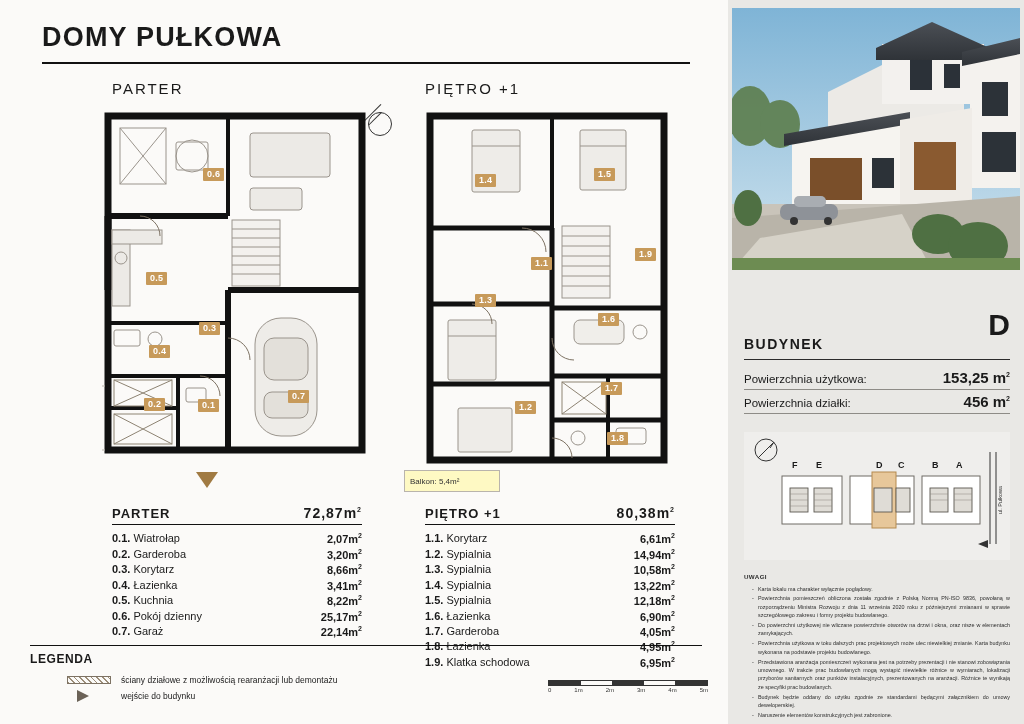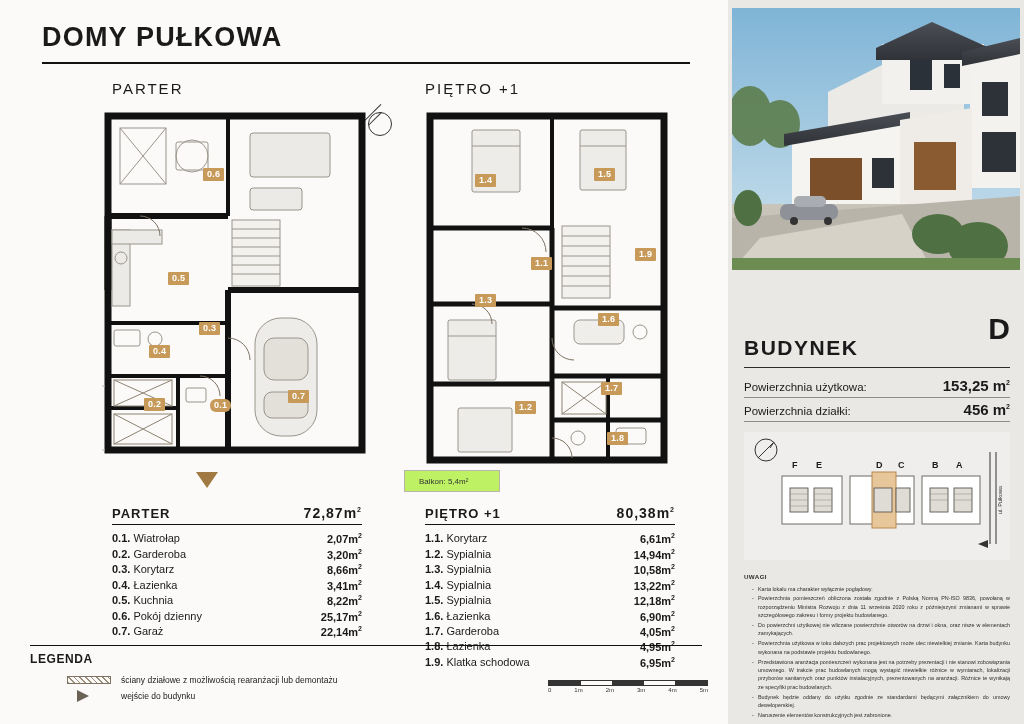--- a/index.html
+++ b/index.html
@@ -49,22 +49,22 @@
   
   .chip {
     position:absolute; background:#c79a5a; color:#fff;
     font-size:9px; font-weight:700; padding:2px 4px; line-height:1;
     border-radius:1px; letter-spacing:.2px;
   }
 
   
   .balcony-note {
     position:absolute; left:404px; top:470px; width:96px; height:22px;
-    border:1px solid #b9b4ac; background:#bef264;
-    font-size:8px; color:#333; display:flex; align-items:center; padding-left:14px;
+    border:1px solid #b9b4ac; background:#fef9c3;
+    font-size:8px; color:#333; display:flex; align-items:center; padding-left:5px;
   }
 
   
   .tbl { position:absolute; font-size:11px; }
   .tbl .hdr { display:flex; justify-content:space-between; align-items:flex-end;
     border-bottom:1.4px solid #111; padding-bottom:3px; font-weight:700; letter-spacing:1px; }
   .tbl .hdr .name { font-size:13px; }
   .tbl .hdr .area { font-size:14px; font-weight:700; }
   .tbl .rows { margin-top:6px; }
   .tbl .row { display:flex; justify-content:space-between; padding:1.4px 0; }
@@ -96,21 +96,21 @@
   
   .right { position:absolute; left:728px; top:0; width:296px; height:724px; background:#e9e8e5; }
 
   .render {
     position:absolute; left:732px; top:8px; width:288px; height:262px;
     overflow:hidden; background:#9fc3d8;
   }
 
   .bud-block { position:absolute; left:744px; top:298px; width:266px; }
   .bud-head { display:flex; justify-content:space-between; align-items:center; }
-  .bud-head .lbl { font-size:21px; font-weight:700; letter-spacing:1.5px;margin-top:38px; }
+  .bud-head .lbl { font-size:14px; font-weight:700; letter-spacing:1.5px;margin-top:38px; }
   .bud-head .val { font-size:30px; font-weight:700; }
   .bud-rule { height:1.4px; background:#2b2b2b; margin:7px 0 6px; }
   .bud-row { display:flex; justify-content:space-between; align-items:baseline;
              font-size:11.5px; padding:3px 0; }
   .bud-row .v { font-size:15px; font-weight:700; }
   .bud-rule-thin { height:1px; background:#8e8c87; }
 
   
   .sitemap { position:absolute; left:744px; top:432px; width:266px; height:128px; background:#efeeec; }
   .notes { position:absolute; left:744px; top:572px; width:266px; font-size:5.4px; line-height:1.55; color:#2e2e2e; }
@@ -272,25 +272,25 @@
           <path d="M140,230 A22,22 0 0,0 162,252"></path>
           <path d="M140,330 A20,20 0 0,1 160,350"></path>
         </g>
       </svg>
     </div>
 
     <div class="balcony-note">Balkon: 5,4m²</div>
 
     <div id="chips-layer">
         <div class="chip" style="left: 203px; top: 168px;">0.6</div>
-        <div class="chip" style="left: 168px; top: 272px;">0.5</div>
+        <div class="chip" style="left: 146px; top: 272px;">0.5</div>
         <div class="chip" style="left: 199px; top: 322px;">0.3</div>
         <div class="chip" style="left: 149px; top: 345px;">0.4</div>
         <div class="chip" style="left: 144px; top: 398px;">0.2</div>
-        <div class="chip" style="left: 210px; top: 399px; border-radius: 6px;">0.1</div>
+        <div class="chip" style="left: 198px; top: 399px;">0.1</div>
         <div class="chip" style="left: 288px; top: 390px;">0.7</div>
         <div class="chip" style="left: 475px; top: 174px;">1.4</div>
         <div class="chip" style="left: 594px; top: 168px;">1.5</div>
         <div class="chip" style="left: 531px; top: 257px;">1.1</div>
         <div class="chip" style="left: 635px; top: 248px;">1.9</div>
         <div class="chip" style="left: 475px; top: 294px; text-align: center;">1.3</div>
         <div class="chip" style="left: 598px; top: 313px;">1.6</div>
         <div class="chip" style="left: 601px; top: 382px;">1.7</div>
         <div class="chip" style="left: 515px; top: 401px;">1.2</div>
         <div class="chip" style="left: 607px; top: 432px;">1.8</div>

